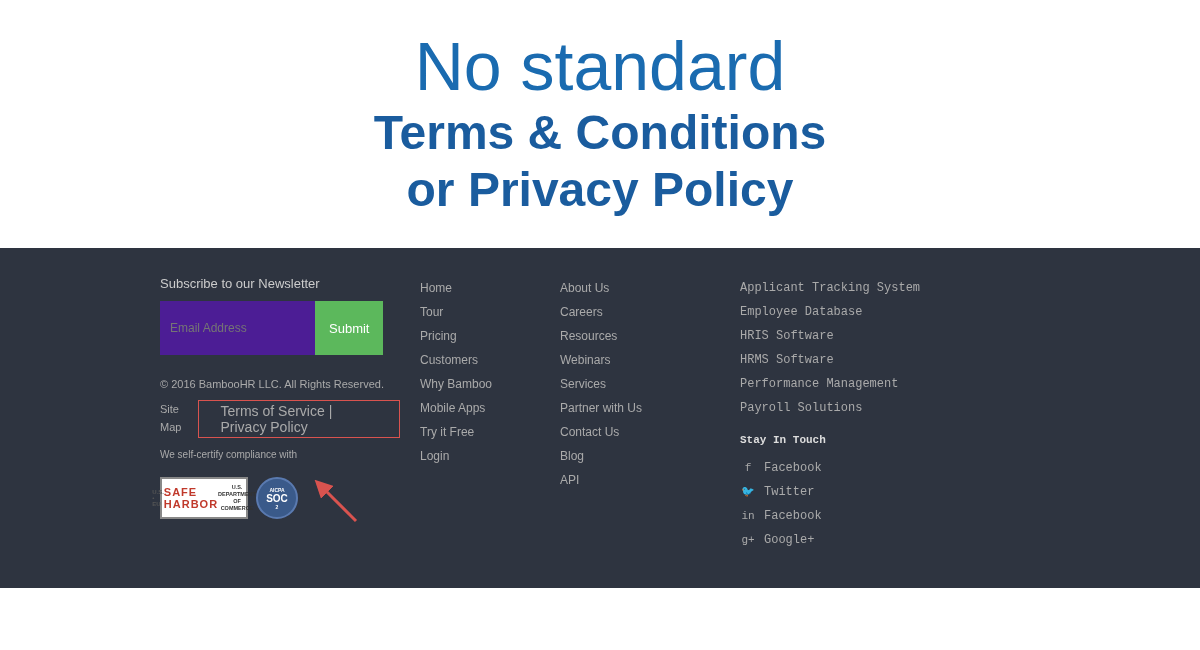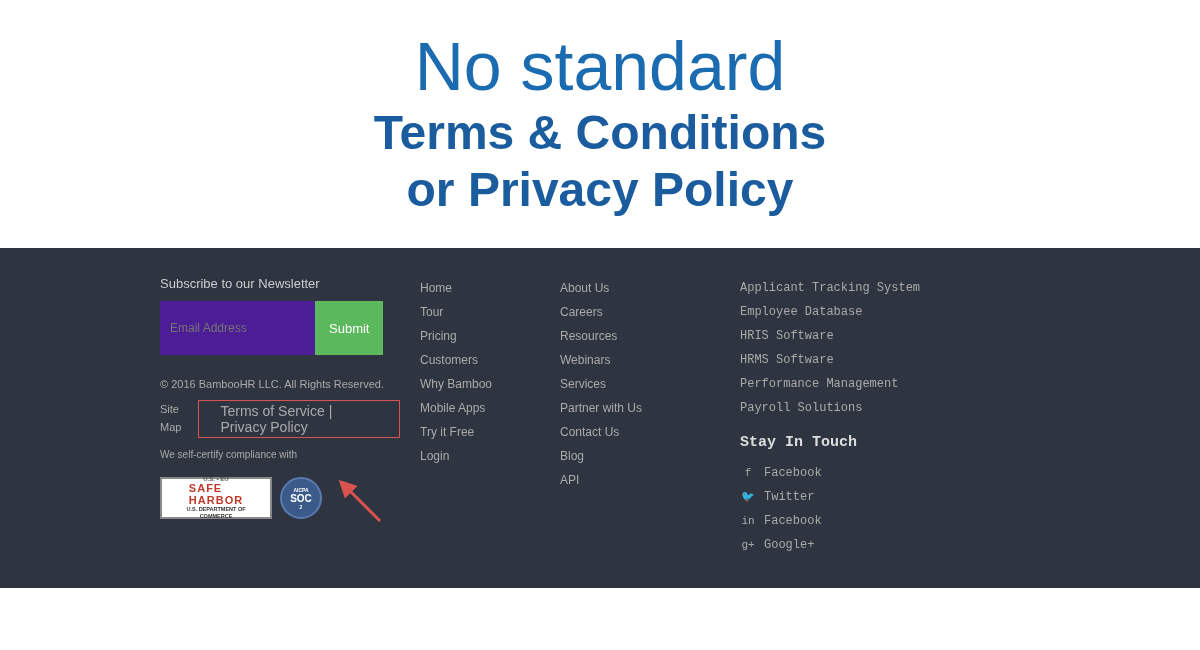--- a/index.html
+++ b/index.html
@@ -94,24 +94,24 @@
       margin-bottom: 6px;
     }
     .badges {
       display: flex;
       gap: 8px;
       align-items: center;
     }
     .badge-safeharbor {
       background: #fff;
       border: 2px solid #888;
-      width: 112px;
+      width: 88px;
       height: 42px;
       display: flex;
-      flex-direction: column;
+      flex-direction: row;
       align-items: center;
       justify-content: center;
       font-size: 7px;
       font-weight: bold;
       color: #333;
       padding: 9px;
     }
     .badge-safeharbor .sh-top {
       font-size: 6px;
       color: #555;
@@ -167,21 +167,21 @@
     }
 
     .col-products {
       width: 230px;
       flex-shrink: 0;
       font-family: Liberation Mono, monospace;
     }
 
     .stay-in-touch-title {
       color: #ddd;
-      font-size: 15px;
+      font-size: 11px;
       font-weight: bold;
       margin-top: 14px;
       margin-bottom: 10px;
     }
     .social-link {
       display: flex;
       align-items: center;
       gap: 8px;
       color: #aaa;
       font-size: 12px;

